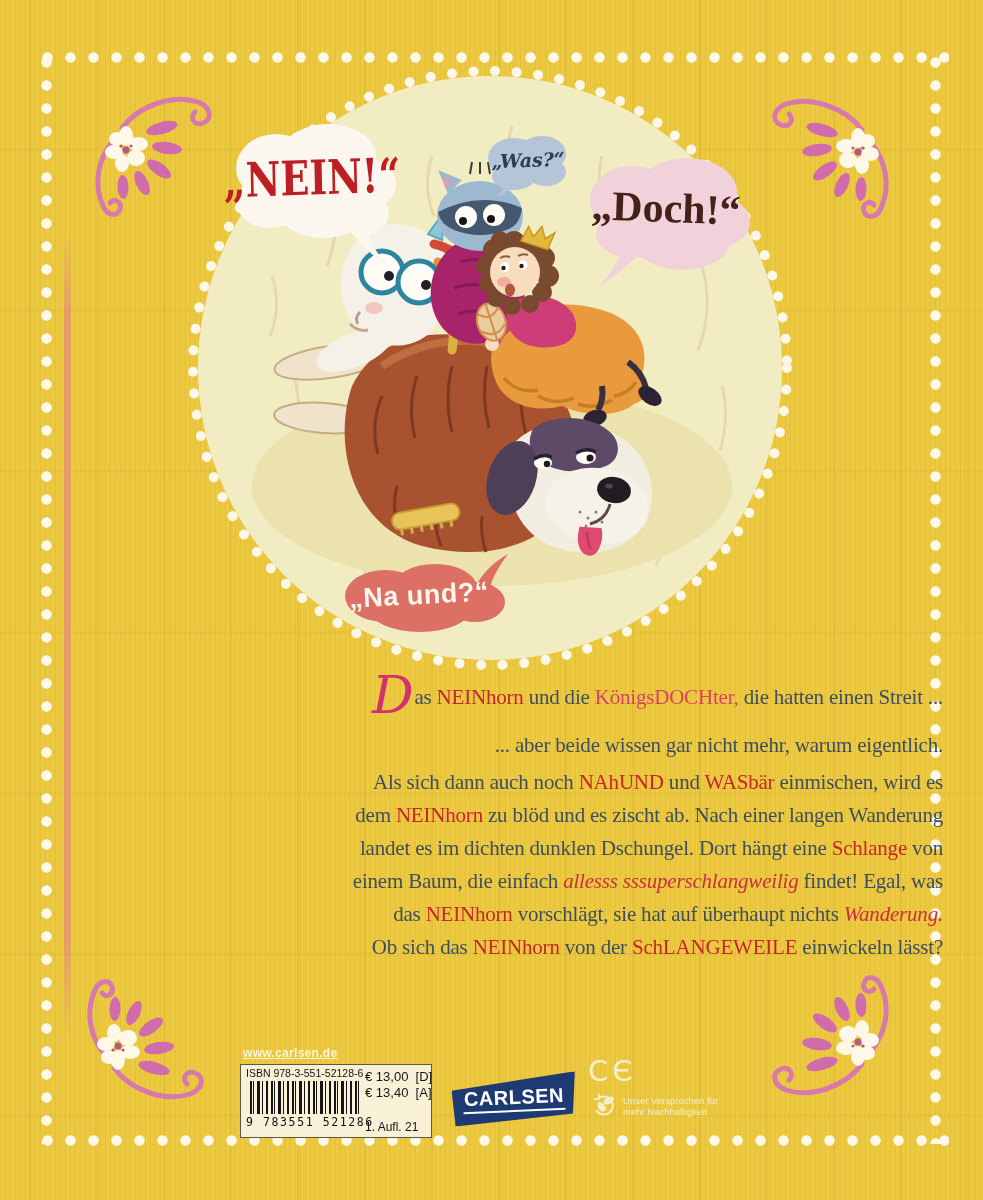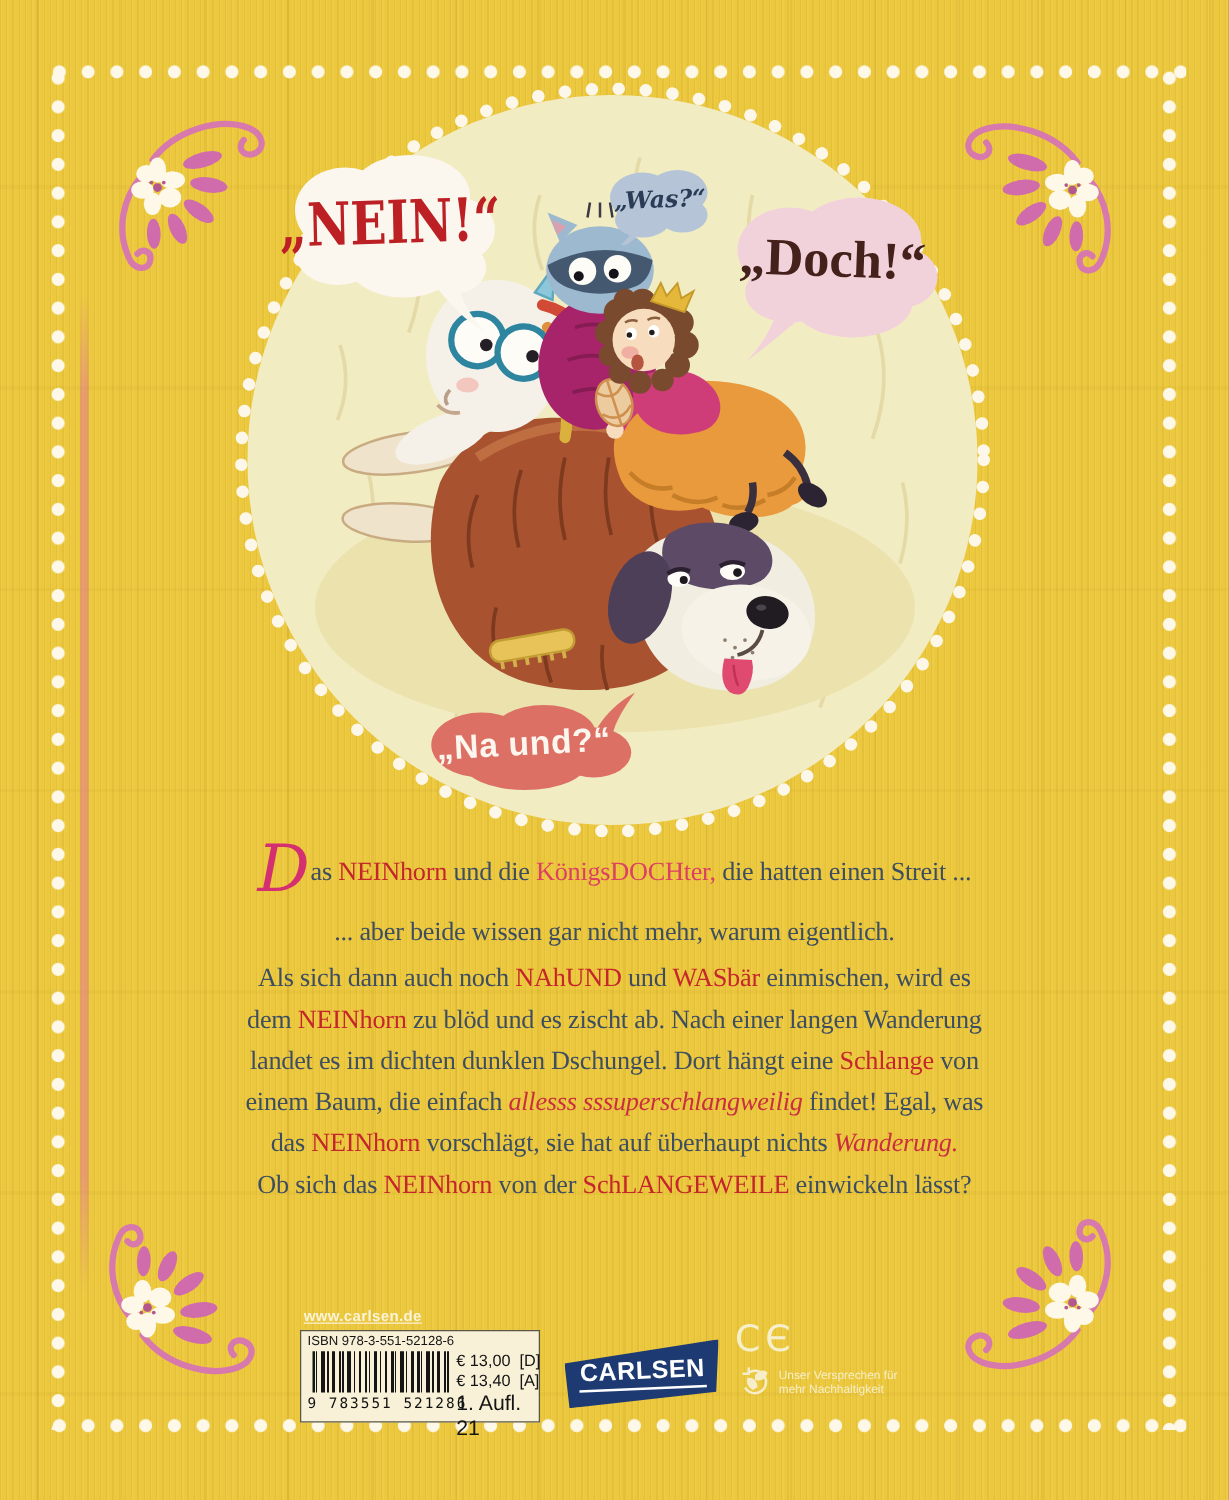--- a/index.html
+++ b/index.html
@@ -36,21 +36,21 @@
   .was{left:484px;top:130px;width:88px;height:66px;}
   .was .btxt{left:0;top:8px;width:88px;height:44px;color:#2b3c57;
     font-family:"DejaVu Serif",serif;font-style:italic;font-size:19px;font-weight:bold;transform:rotate(-2deg);}
   .doch{left:582px;top:150px;width:170px;height:140px;}
   .doch .btxt{left:8px;top:18px;width:152px;height:80px;color:#44211a;
     font-family:"Liberation Serif",serif;font-weight:bold;font-size:42px;transform:rotate(2deg);}
   .naund{left:340px;top:554px;width:170px;height:84px;}
   .naund .btxt{left:4px;top:12px;width:150px;height:58px;color:#fdf6ee;
     font-family:"Liberation Sans","DejaVu Sans",sans-serif;font-weight:bold;font-size:27px;transform:rotate(-3deg);letter-spacing:.5px;}
   
-  .blurb{position:absolute;left:50px;right:50px;top:681px;text-align:center;
+  .blurb{position:absolute;left:50px;right:40px;top:681px;text-align:right;
     font-size:21px;letter-spacing:-0.2px;color:#3d4e61;}
   .blurb-line{line-height:33px;height:33px;}
   .blurb-line:nth-child(1){margin-bottom:15px;}
   .blurb-line:nth-child(2){margin-bottom:4px;}
   .blurb-line .d{color:#3d4e61;}
   .blurb-line .r{color:#c5262c;}
   .blurb-line .p{color:#dc4062;}
   .blurb-line .i{color:#c92f3e;font-style:italic;}
   .blurb-line .cap{color:#d42f70;font-size:52px;font-style:italic;font-family:"DejaVu Serif",serif;
     line-height:0;display:inline-block;vertical-align:-9px;margin-right:1px;}
@@ -58,24 +58,24 @@
   .website{position:absolute;left:243px;top:1046px;font-family:"Liberation Sans",sans-serif;
     font-size:12px;font-weight:bold;color:rgba(252,247,230,0.92);letter-spacing:.3px;text-decoration:underline;}
   .bc-box{position:absolute;left:240px;top:1064px;width:192px;height:74px;background:#f8f1d8;
     border:1px solid #5a5747;display:flex;box-sizing:border-box;}
   .bc-left{width:124px;padding:2px 0 0 5px;box-sizing:border-box;}
   .isbn{font-family:"Liberation Sans",sans-serif;font-size:10.5px;color:#141414;white-space:nowrap;}
   .bars{width:110px;height:33px;margin:2px 0 0 4px;
     background-image:
       repeating-linear-gradient(90deg,#151515 0 2px,transparent 2px 3px,#151515 3px 4px,transparent 4px 7px,#151515 7px 10px,transparent 10px 12px,#151515 12px 13px,transparent 13px 16px,#151515 16px 18px,transparent 18px 21px);}
   .ean{font-family:"DejaVu Sans Mono",monospace;font-size:11.5px;color:#111;letter-spacing:1.6px;white-space:pre;margin-top:1px;}
-  .bc-right{flex:1;padding:16px 4px 3px 0;display:flex;flex-direction:column;align-items:flex-start;
+  .bc-right{flex:1;padding:4px 4px 3px 0;display:flex;flex-direction:column;align-items:flex-start;
     font-family:"Liberation Sans",sans-serif;color:#141414;}
   .price{font-size:13px;line-height:16px;white-space:pre;}
-  .edition{font-size:17px;margin-top:auto;}
+  .edition{font-size:12px;margin-top:auto;}
   .carlsen{position:absolute;left:452px;top:1074px;width:124px;height:50px;transform:rotate(-2.5deg);
     background:#1e3a72;clip-path:polygon(0% 28%,100% 0%,97% 84%,2% 100%);
     display:flex;align-items:center;justify-content:center;}
   .carlsen span{font-family:"Liberation Sans",sans-serif;font-weight:bold;font-size:20px;color:#fff;
     letter-spacing:.5px;border-bottom:2.5px solid #fff;padding:0 1px 1px;}
   .ce{position:absolute;left:588px;top:1054px;font-family:"DejaVu Sans",sans-serif;font-size:29px;
     color:#f6efcb;letter-spacing:4px;}
   .sustain{position:absolute;left:590px;top:1090px;display:flex;gap:5px;align-items:center;color:#f5eec9;}
   .sustain .stxt{font-family:"Liberation Sans",sans-serif;font-size:9.5px;line-height:11.5px;}
 </style>

